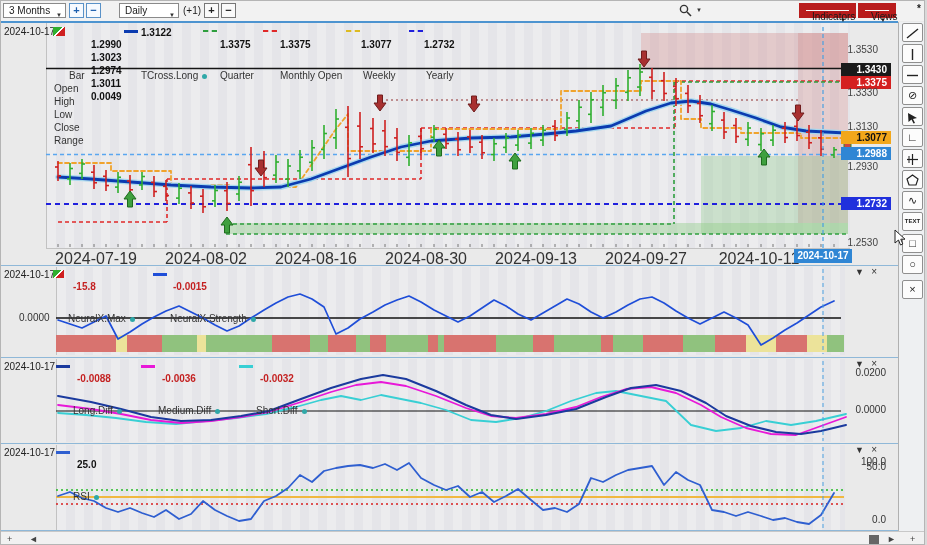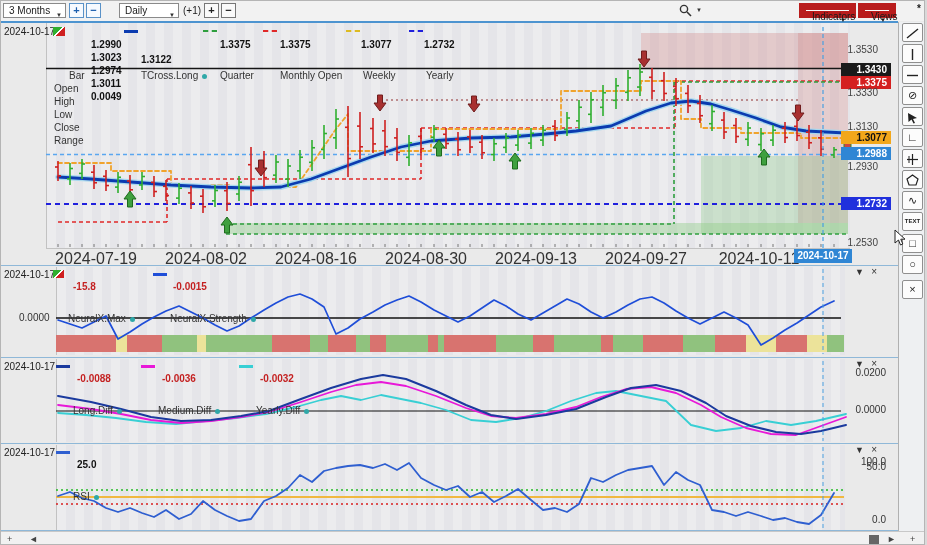--- a/index.html
+++ b/index.html
@@ -585,21 +585,21 @@
   <div class="lg lgval" style="left:90px;top:51px;">1.3023</div>
   <div class="lg lglab" style="left:53px;top:64px;">Low</div>
   <div class="lg lgval" style="left:90px;top:64px;">1.2974</div>
   <div class="lg lglab" style="left:53px;top:77px;">Close</div>
   <div class="lg lgval" style="left:90px;top:77px;">1.3011</div>
   <div class="lg lglab" style="left:53px;top:90px;">Range</div>
   <div class="lg lgval" style="left:90px;top:90px;">0.0049</div>
 
   <span class="sw sw-line lg" style="left:123px;top:29px;background:#0b3bb0;"></span>
   <div class="lg lglab has-dot" style="left:140px;top:25px;">TCross.Long</div>
-  <div class="lg lgval" style="left:140px;top:53px;">1.3122</div>
+  <div class="lg lgval" style="left:140px;top:26px;">1.3122</div>
   <span class="sw sw-dash lg" style="left:202px;top:29px;border-color:#2e9e3e;"></span>
   <div class="lg lglab" style="left:219px;top:25px;">Quarter</div>
   <div class="lg lgval" style="left:219px;top:38px;">1.3375</div>
   <span class="sw sw-dash lg" style="left:262px;top:29px;border-color:#e02828;"></span>
   <div class="lg lglab" style="left:279px;top:25px;">Monthly Open</div>
   <div class="lg lgval" style="left:279px;top:38px;">1.3375</div>
   <span class="sw sw-dash lg" style="left:345px;top:29px;border-color:#ddbb22;"></span>
   <div class="lg lglab" style="left:362px;top:25px;">Weekly</div>
   <div class="lg lgval" style="left:360px;top:38px;">1.3077</div>
   <span class="sw sw-dash lg" style="left:408px;top:29px;border-color:#2020dd;"></span>
@@ -638,21 +638,21 @@
   <div class="pctl" style="right:47px;top:266px;font-size:10px;">×</div>
 
   <div class="lg lgdate" style="left:3px;top:360px;">2024-10-17</div>
   <span class="sw sw-line lg" style="left:55px;top:364px;background:#1b3a9e;"></span>
   <div class="lg lglab has-dot" style="left:72px;top:360px;">Long.Diff</div>
   <div class="lg lgval neg" style="left:76px;top:372px;text-align:center;">-0.0088</div>
   <span class="sw sw-line lg" style="left:140px;top:364px;background:#e818d8;"></span>
   <div class="lg lglab has-dot" style="left:157px;top:360px;">Medium.Diff</div>
   <div class="lg lgval neg" style="left:161px;top:372px;">-0.0036</div>
   <span class="sw sw-line lg" style="left:238px;top:364px;background:#38cfd4;"></span>
-  <div class="lg lglab has-dot" style="left:255px;top:360px;">Yearly.Diff</div>
+  <div class="lg lglab has-dot" style="left:255px;top:360px;">Short.Diff</div>
   <div class="lg lgval neg" style="left:259px;top:372px;">-0.0032</div>
   <div class="pax" style="top:366px;">0.0200</div>
   <div class="pax" style="top:403px;">0.0000</div>
   <div class="pctl" style="right:60px;top:359px;">▼</div>
   <div class="pctl" style="right:47px;top:358px;font-size:10px;">×</div>
 
   <div class="lg lgdate" style="left:3px;top:446px;">2024-10-17</div>
   <span class="sw sw-line lg" style="left:55px;top:450px;background:#2f5fd0;"></span>
   <div class="lg lglab has-dot" style="left:72px;top:446px;">RSI</div>
   <div class="lg lgval" style="left:76px;top:458px;">25.0</div>

